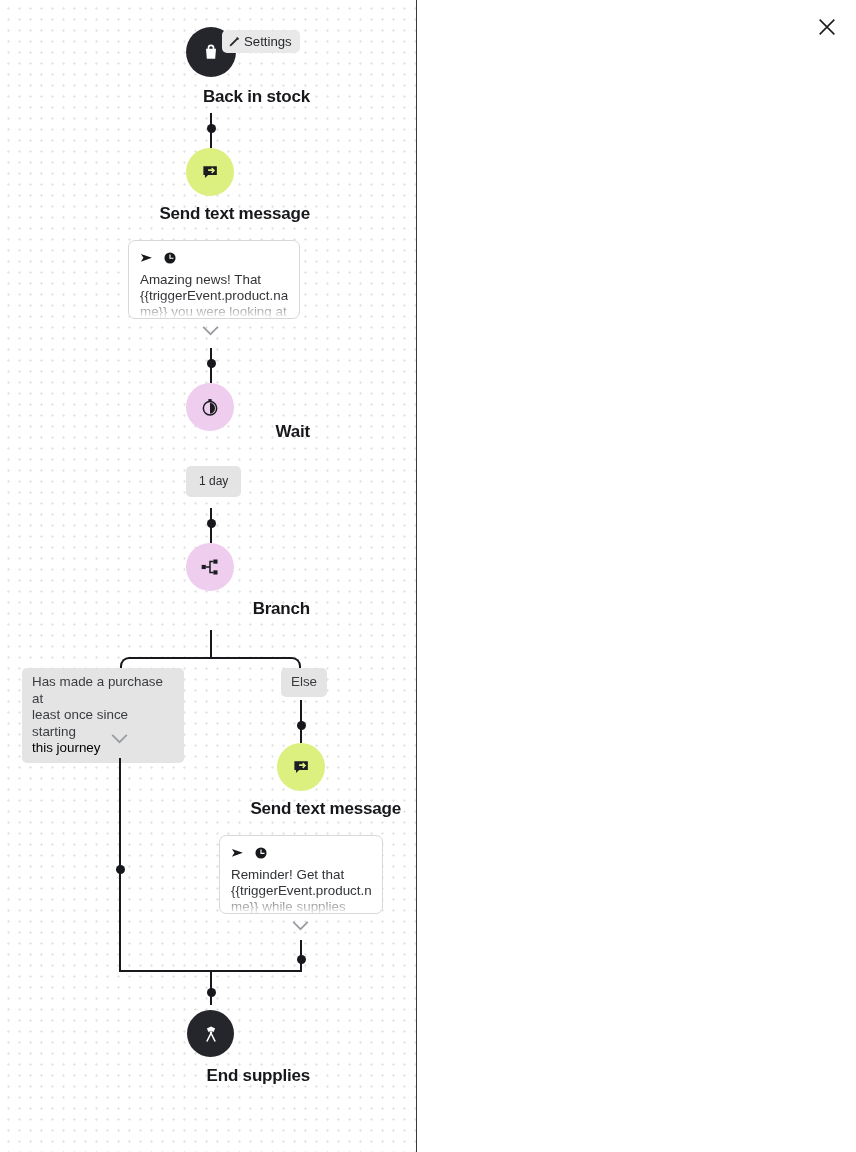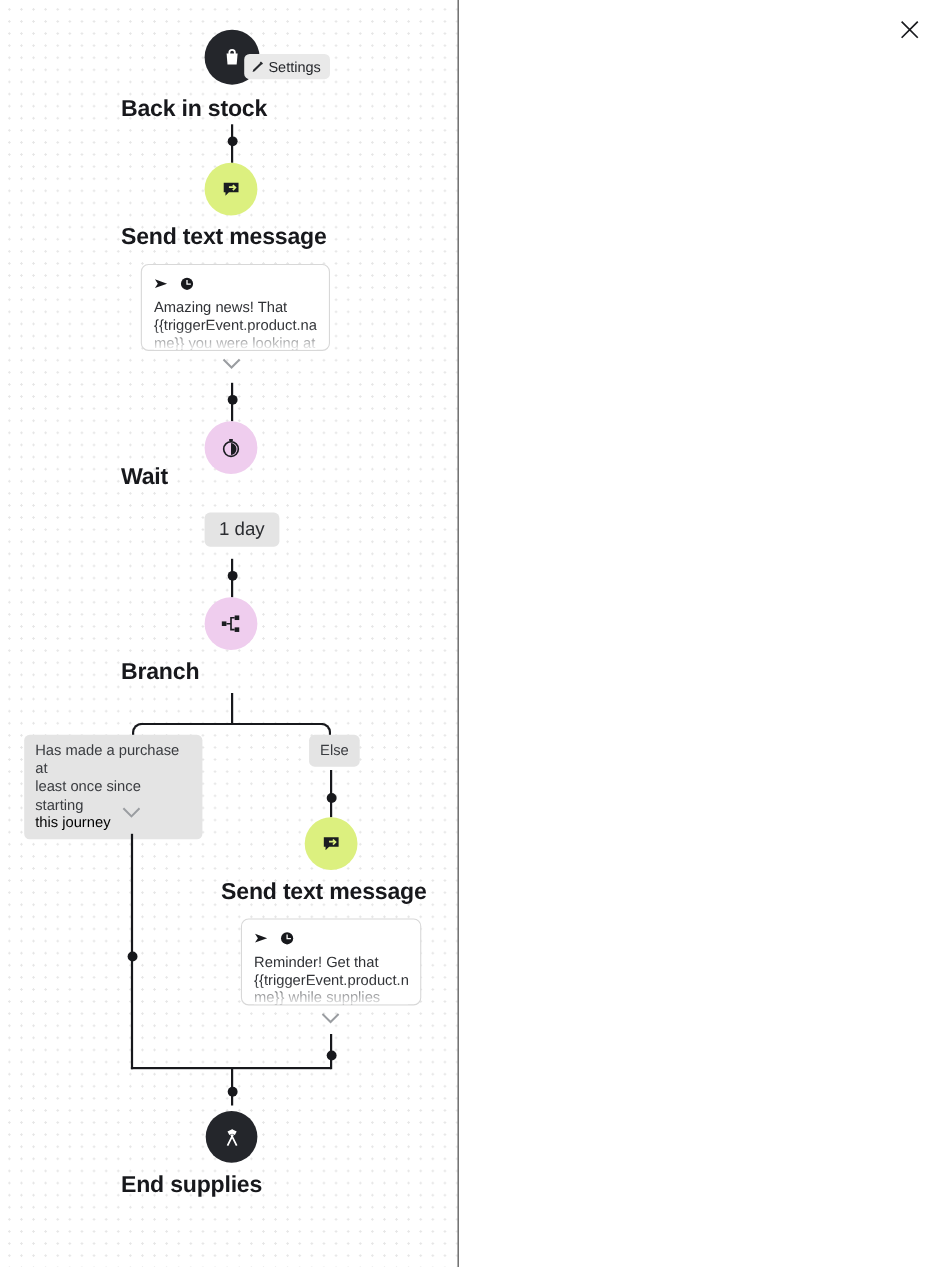--- a/index.html
+++ b/index.html
@@ -18,22 +18,22 @@
     background-color: #ffffff;
     background-image: radial-gradient(#e6e6e6 1.1px, transparent 1.2px);
     background-size: 11px 11px;
     background-position: 3px 3px;
     border-right: 1.5px solid #3a3a3a;
     overflow: hidden;
   }
 
   .node-label {
     position: absolute;
-    text-align: left;
-    font-size: 21px;
+    text-align: right;
+    font-size: 17px;
     font-weight: 700;
     color: #17181c;
     letter-spacing: -0.2px;
     white-space: nowrap;
   }
 
   .circle {
     position: absolute;
     border-radius: 50%;
     display: flex; align-items: center; justify-content: center;
@@ -86,21 +86,21 @@
   .pill {
     position: absolute;
     background: #e4e4e4;
     border-radius: 5px;
     color: #3a3c40;
     font-size: 13.4px;
     line-height: 16.5px;
     padding: 6px 10px;
   }
   .pill-dur {
-    font-size: 17px; color: #2b2d31; padding: 7px 13px;
+    font-size: 12px; color: #2b2d31; padding: 7px 13px;
   }
   .pill-cond { width: 162px; }
   .pill-cond .faded { color: #000000; }
 
   .settings-pill {
     position: absolute;
     display: flex; align-items: center; gap: 3px;
     background: #e9e9e9;
     border-radius: 5px;
     padding: 4px 8px 4px 6px;
@@ -131,21 +131,21 @@
 
   <div id="canvas">
 
     <div class="circle c-dark" style="left:186px; top:27px; width:50px; height:50px;">
       <svg width="20" height="20" viewBox="0 0 24 24">
         <path d="M6 8h12l-1 12H7L6 8z" fill="#ffffff"></path>
         <path d="M9 9V7a3 3 0 0 1 6 0v2" fill="none" stroke="#ffffff" stroke-width="2"></path>
         <path d="M6 8h12l-1 12H7L6 8z" fill="none" stroke="#24262b" stroke-width="0"></path>
       </svg>
     </div>
-    <div class="settings-pill" style="left:222px; top:30px;margin-top:19px;">
+    <div class="settings-pill" style="left:222px; top:30px;">
       <svg width="13" height="13" viewBox="0 0 24 24">
         <path d="M3 21l3.5-1 12-12-2.5-2.5-12 12L3 21z" fill="#26282c"></path>
         <path d="M17 3.5L20.5 7l-2 2L15 5.5l2-2z" fill="#26282c"></path>
       </svg>
       <span>Settings</span>
     </div>
     <div class="node-label" style="left:110px; top:87px; width:200px;">Back in stock</div>
 
     <div class="edge vline" style="left:209.8px; top:113px; height:35px;"></div>
     <div class="dot" style="left:206.5px; top:124px;"></div>

